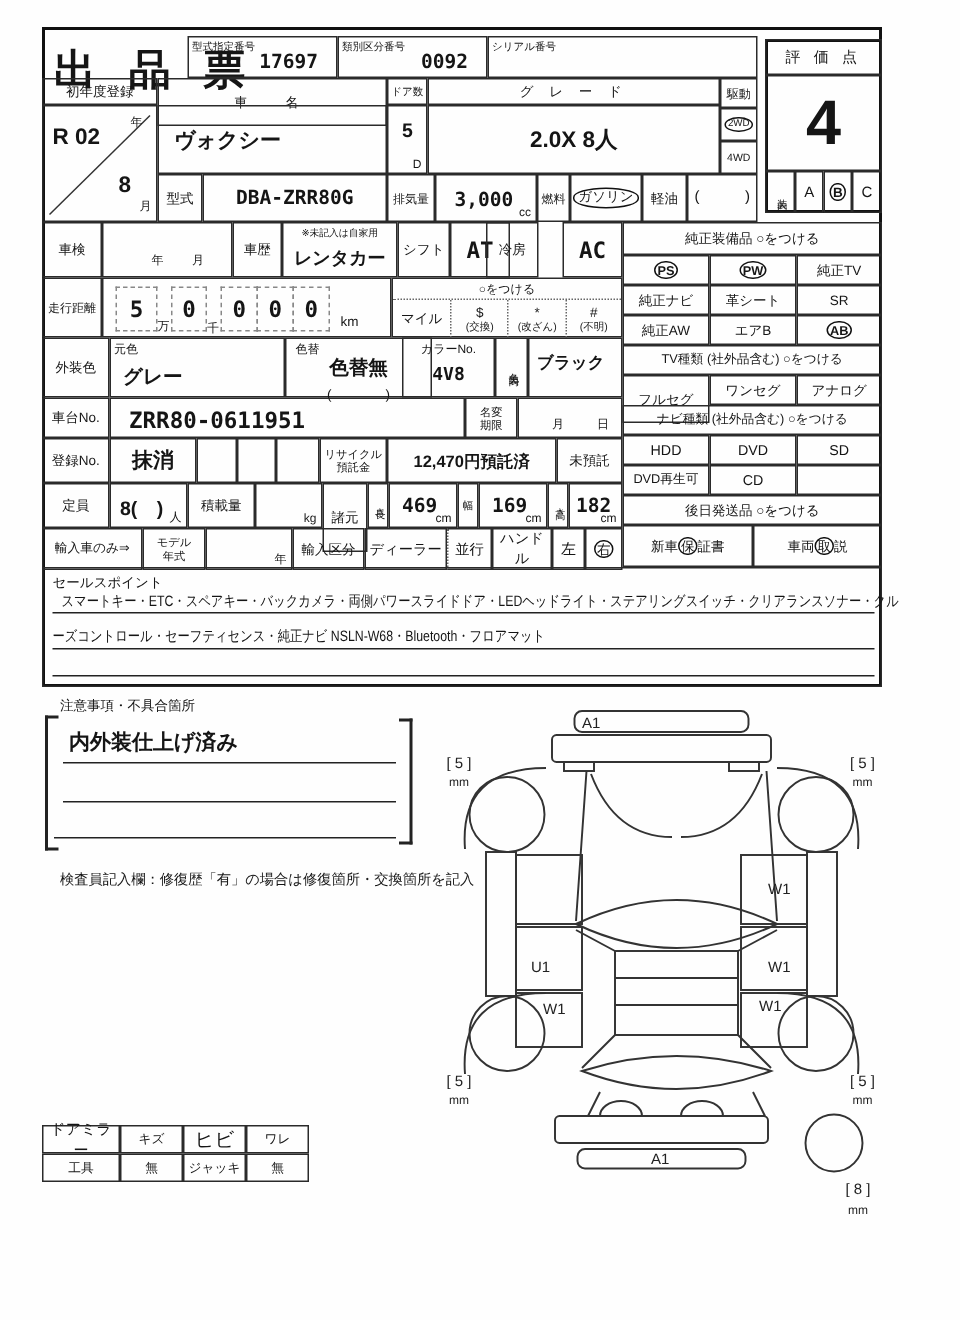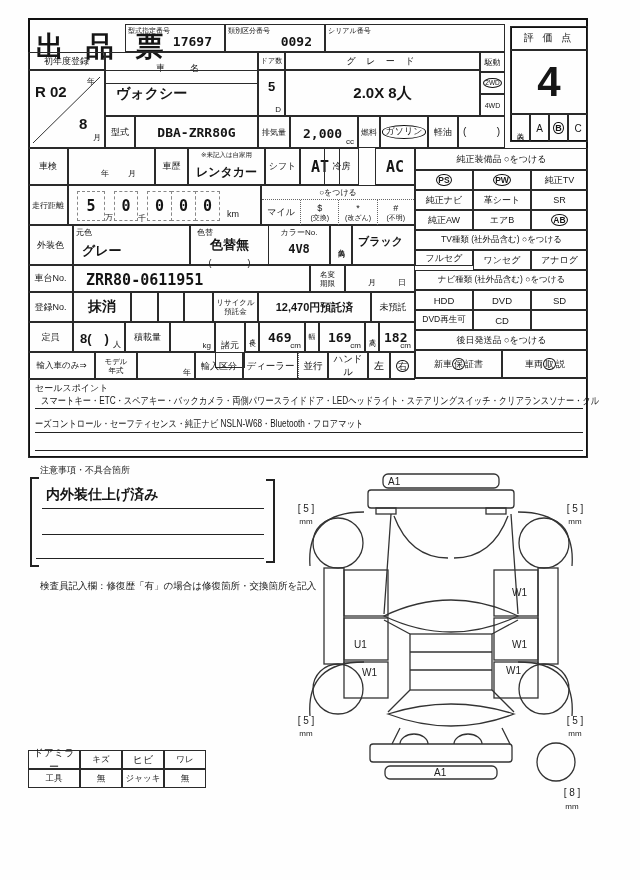--- a/index.html
+++ b/index.html
@@ -81,21 +81,21 @@
   <div class="c bd ctr s8" style="left:480px;top:52px;width:25px;height:20px;">駆動</div>
   <div class="c bd ctr" style="left:480px;top:72px;width:25px;height:22px;">
     <span class="circ1" style="font-size:6.5px;">2WD</span>
   </div>
   <div class="c bd ctr" style="left:480px;top:94px;width:25px;height:22px;font-size:7px;">4WD</div>
 
   <div class="c bd ctr lbl" style="left:105px;top:116px;width:30px;height:32px;">型式</div>
   <div class="c bd ctr mono bold" style="left:135px;top:116px;width:123px;height:32px;font-size:13px;">DBA-ZRR80G</div>
   <div class="c bd ctr s8" style="left:258px;top:116px;width:32px;height:32px;">排気量</div>
   <div class="c bd" style="left:290px;top:116px;width:68px;height:32px;">
-    <span class="c mono bold" style="left:12px;top:9px;font-size:13px;">2,000</span>
+    <span class="c mono bold" style="left:12px;top:9px;font-size:13px;">3,000</span>
     <span class="unit">cc</span>
   </div>
   <div class="c bd ctr s8" style="left:358px;top:116px;width:22px;height:32px;">燃料</div>
   <div class="c bd ctr" style="left:380px;top:116px;width:48px;height:32px;">
     <span class="circ" style="font-size:9px;">ガソリン</span>
   </div>
   <div class="c bd ctr" style="left:428px;top:116px;width:30px;height:32px;font-size:9px;">軽油</div>
   <div class="c bd" style="left:458px;top:116px;width:47px;height:32px;font-size:10px;">
     <span class="c" style="left:4px;top:9px;">(</span>
     <span class="c" style="right:4px;top:9px;">)</span>
@@ -144,21 +144,21 @@
         <span class="s7">(不明)</span>
       </div>
     </div>
   </div>
 
   <div class="c bd ctr lbl" style="left:28px;top:225px;width:45px;height:40px;">外装色</div>
   <div class="c bd" style="left:73px;top:225px;width:117px;height:40px;">
     <span class="tl" style="font-size:8px;">元色</span>
     <span class="c bold" style="left:8px;top:16px;font-size:13px;">グレー</span>
   </div>
-  <div class="c bd" style="left:190px;top:225px;width:79px;height:40px;">
+  <div class="c bd" style="left:190px;top:225px;width:98px;height:40px;">
     <span class="tl" style="font-size:8px;left:6px;">色替</span>
     <div class="ctr bold" style="height:26px;font-size:13px;padding-top:6px;">色替無</div>
     <div class="ctr" style="height:10px;font-size:9px;">(　　　　)</div>
   </div>
   <div class="c bd" style="left:268px;top:225px;width:62px;height:40px;">
     <div class="ctr s8" style="height:13px;">カラーNo.</div>
     <div class="ctr mono bold" style="height:20px;font-size:12px;">4V8</div>
   </div>
   <div class="c bd ctr" style="left:330px;top:225px;width:22px;height:40px;">
     <span class="vert s7">内装色</span>
@@ -247,21 +247,21 @@
   <div class="c bd ctr" style="left:415px;top:190px;width:58px;height:20px;font-size:9px;">純正ナビ</div>
   <div class="c bd ctr" style="left:473px;top:190px;width:58px;height:20px;font-size:9px;">革シート</div>
   <div class="c bd ctr" style="left:531px;top:190px;width:57px;height:20px;font-size:9px;">SR</div>
   <div class="c bd ctr" style="left:415px;top:210px;width:58px;height:20px;font-size:9px;">純正AW</div>
   <div class="c bd ctr" style="left:473px;top:210px;width:58px;height:20px;font-size:9px;">エアB</div>
   <div class="c bd ctr" style="left:531px;top:210px;width:57px;height:20px;">
       <span class="circ1 bold" style="font-size:8.5px;">AB</span>
     </div>
 
   <div class="c bd ctr" style="left:415px;top:230px;width:173px;height:20px;font-size:8.5px;">TV種類 (社外品含む) ○をつける</div>
-  <div class="c bd ctr" style="left:415px;top:250px;width:58px;height:16px;font-size:9px;font-family:Liberation Mono, monospace;">フルセグ</div>
+  <div class="c bd ctr" style="left:415px;top:250px;width:58px;height:32px;font-size:9px;font-family:Liberation Mono, monospace;">フルセグ</div>
   <div class="c bd ctr" style="left:473px;top:250px;width:58px;height:20px;font-size:9px;">ワンセグ</div>
   <div class="c bd ctr" style="left:531px;top:250px;width:57px;height:20px;font-size:9px;">アナログ</div>
 
   <div class="c bd ctr" style="left:415px;top:270px;width:173px;height:20px;font-size:8.5px;">ナビ種類 (社外品含む) ○をつける</div>
   <div class="c bd ctr" style="left:415px;top:290px;width:58px;height:20px;font-size:9.5px;">HDD</div>
   <div class="c bd ctr" style="left:473px;top:290px;width:58px;height:20px;font-size:9.5px;">DVD</div>
   <div class="c bd ctr" style="left:531px;top:290px;width:57px;height:20px;font-size:9.5px;">SD</div>
   <div class="c bd ctr" style="left:415px;top:310px;width:58px;height:20px;font-size:8.5px;">DVD再生可</div>
   <div class="c bd ctr" style="left:473px;top:310px;width:58px;height:20px;font-size:9.5px;">CD</div>
   <div class="c bd" style="left:531px;top:310px;width:57px;height:20px;"></div>
@@ -292,21 +292,21 @@
   <div class="c" style="left:266px;top:479px;width:9px;height:84px;border-right:2px solid #222;border-top:2px solid #222;border-bottom:2px solid #222;"></div>
   <div class="c bold" style="left:46px;top:486px;font-size:14px;">内外装仕上げ済み</div>
   <div class="c u" style="left:42px;top:508px;width:222px;"></div>
   <div class="c u" style="left:42px;top:534px;width:222px;"></div>
   <div class="c u" style="left:36px;top:558px;width:228px;"></div>
 
   <div class="c" style="left:40px;top:580px;font-size:9.5px;">検査員記入欄：修復歴「有」の場合は修復箇所・交換箇所を記入</div>
 
   <div class="c bd ctr" style="left:28px;top:750px;width:52px;height:19px;font-size:10px;">ドアミラー</div>
   <div class="c bd ctr" style="left:80px;top:750px;width:42px;height:19px;font-size:8.5px;">キズ</div>
-  <div class="c bd ctr" style="left:122px;top:750px;width:42px;height:19px;font-size:10px;">ヒビ</div>
+  <div class="c bd ctr" style="left:122px;top:750px;width:42px;height:19px;font-size:13px;">ヒビ</div>
   <div class="c bd ctr" style="left:164px;top:750px;width:42px;height:19px;font-size:8.5px;">ワレ</div>
   <div class="c bd ctr" style="left:28px;top:769px;width:52px;height:19px;font-size:8.5px;">工具</div>
   <div class="c bd ctr" style="left:80px;top:769px;width:42px;height:19px;font-size:8.5px;">無</div>
   <div class="c bd ctr" style="left:122px;top:769px;width:42px;height:19px;font-size:8.5px;">ジャッキ</div>
   <div class="c bd ctr" style="left:164px;top:769px;width:42px;height:19px;font-size:8.5px;">無</div>
 
   <svg class="c" style="left:288px;top:462px;" width="334" height="360" viewBox="0 0 334 360">
     <g fill="none" stroke="#333" stroke-width="1.3">
       <rect x="95" y="12" width="116" height="14" rx="5"></rect>
       <rect x="80" y="28" width="146" height="18" rx="3"></rect>

